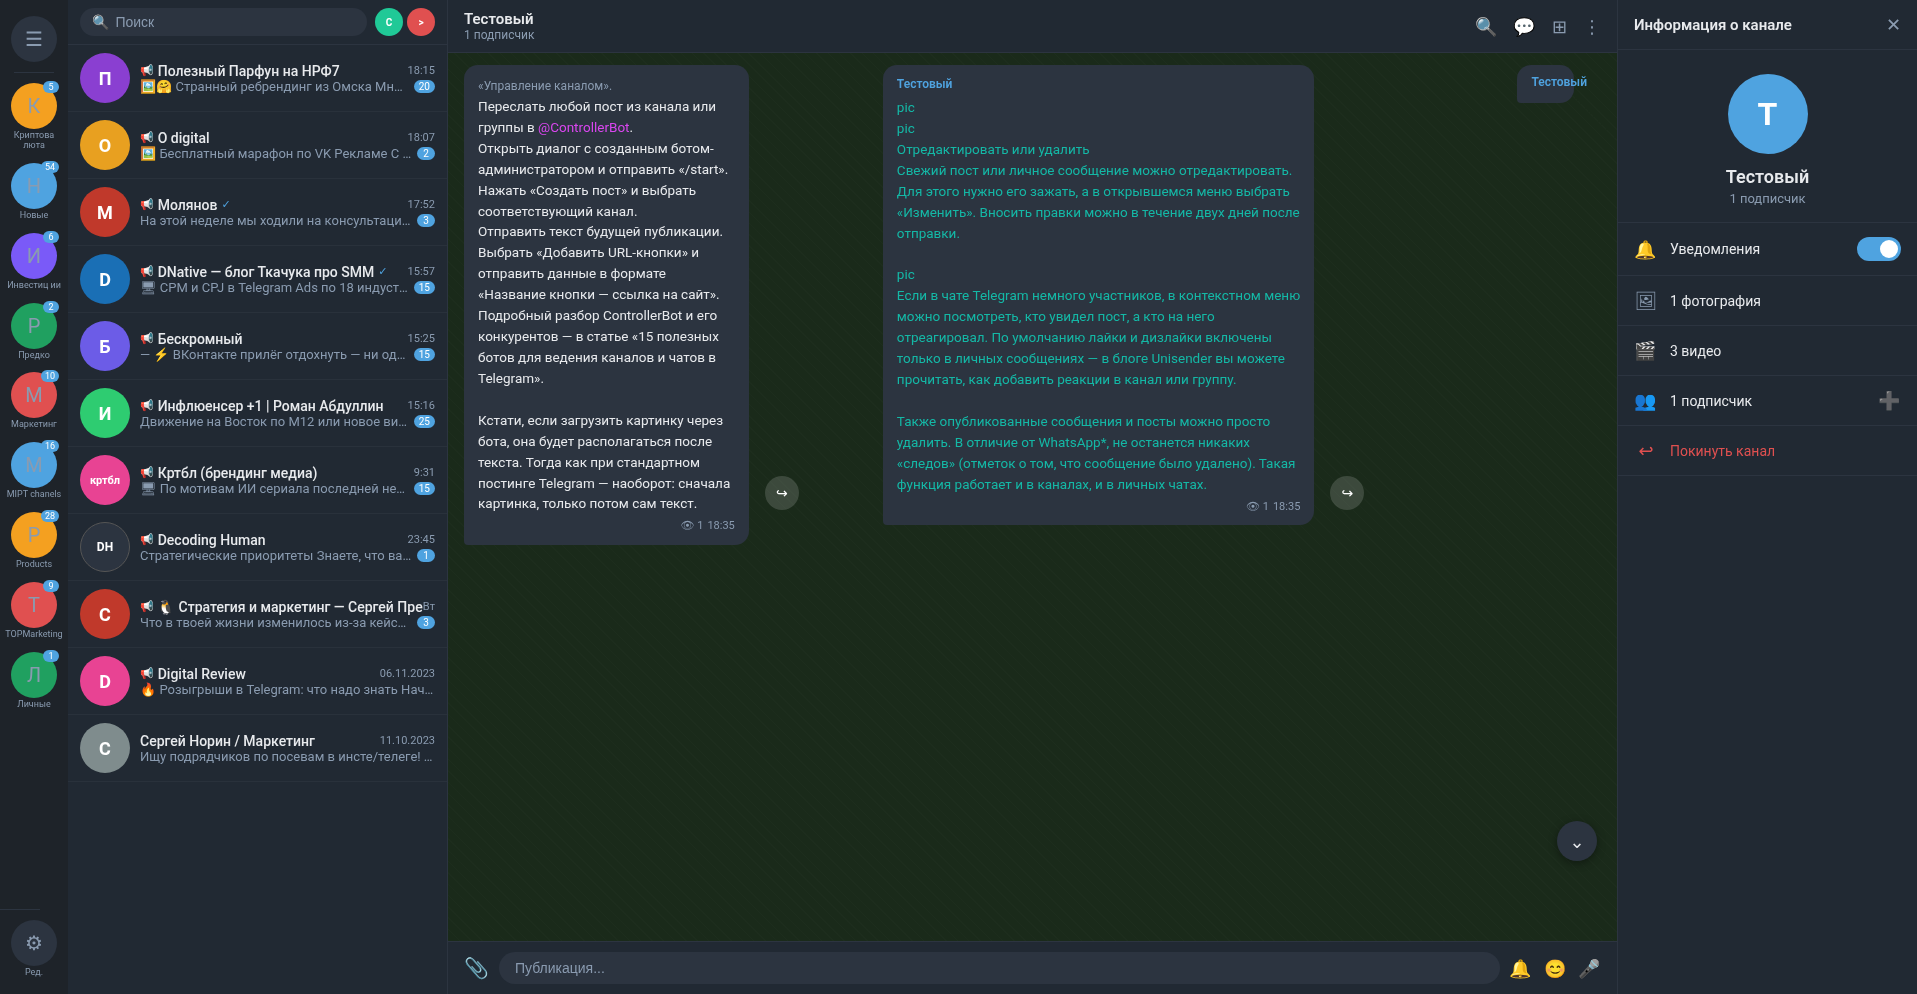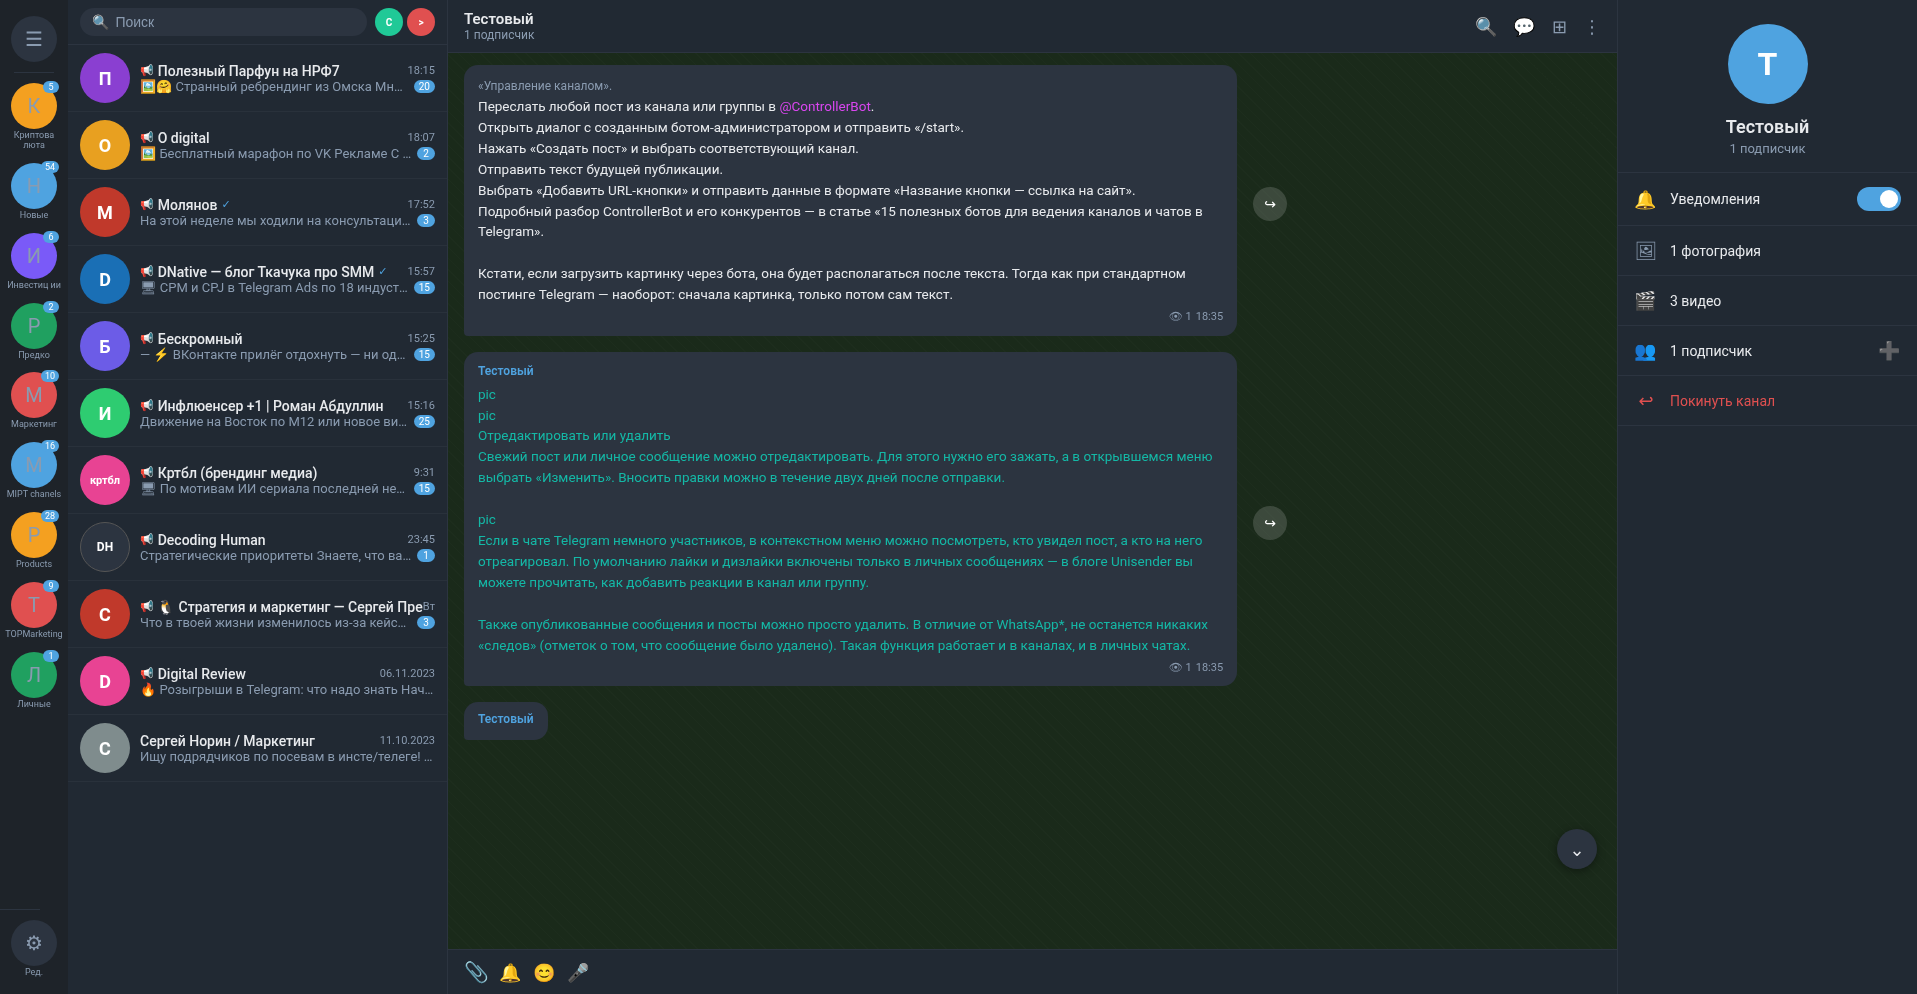--- a/index.html
+++ b/index.html
@@ -530,21 +530,21 @@
       <span class="chat-header-sub">1 подписчик</span>
     </div>
     <div class="chat-header-actions">
       <span class="header-icon">🔍</span>
       <span class="header-icon">💬</span>
       <span class="header-icon">⊞</span>
       <span class="header-icon">⋮</span>
     </div>
   </div>
 
-  <div class="chat-bg" style="display:flex;flex-direction:column;">
+  <div class="chat-bg" style="display:flex;">
 
     <div class="msg-row">
       <div class="message-bubble" style="max-width:68%;align-self:flex-start;">
         <div class="bubble-inner channel-style" style="padding:10px 14px;">
           <div style="font-size:13.5px;color:#e8eaed;line-height:1.55;">
             <span style="color:#8a9bb0;font-size:12px;">«Управление каналом».</span><br>
             Переслать любой пост из канала или группы в <span class="link">@ControllerBot</span>.<br>
             Открыть диалог с созданным ботом-администратором и отправить «/start».<br>
             Нажать «Создать пост» и выбрать соответствующий канал.<br>
             Отправить текст будущей публикации.<br>
@@ -589,29 +589,34 @@
           <div class="bubble-sender">Тестовый</div>
         </div>
       </div>
     </div>
 
     <div class="scroll-down-btn">⌄</div>
   </div>
 
   <div class="chat-input-bar">
     <span class="attach-btn">📎</span>
+    <input class="chat-input" type="text" placeholder="Публикация..." style="">
     <div class="input-actions">
       <span class="input-icon">🔔</span>
       <span class="input-icon">😊</span>
       <span class="input-icon">🎤</span>
     </div>
   </div>
 </div>
 
 <div class="right-panel">
+  <div class="right-panel-header">
+    <span class="right-panel-title">Информация о канале</span>
+    <span class="close-btn">✕</span>
+  </div>
 
   <div class="channel-profile">
     <div class="channel-avatar">T</div>
     <div class="channel-name">Тестовый</div>
     <div class="channel-sub">1 подписчик</div>
   </div>
 
   <div class="panel-section">
     <span class="panel-icon">🔔</span>
     <span class="panel-text">Уведомления</span>

